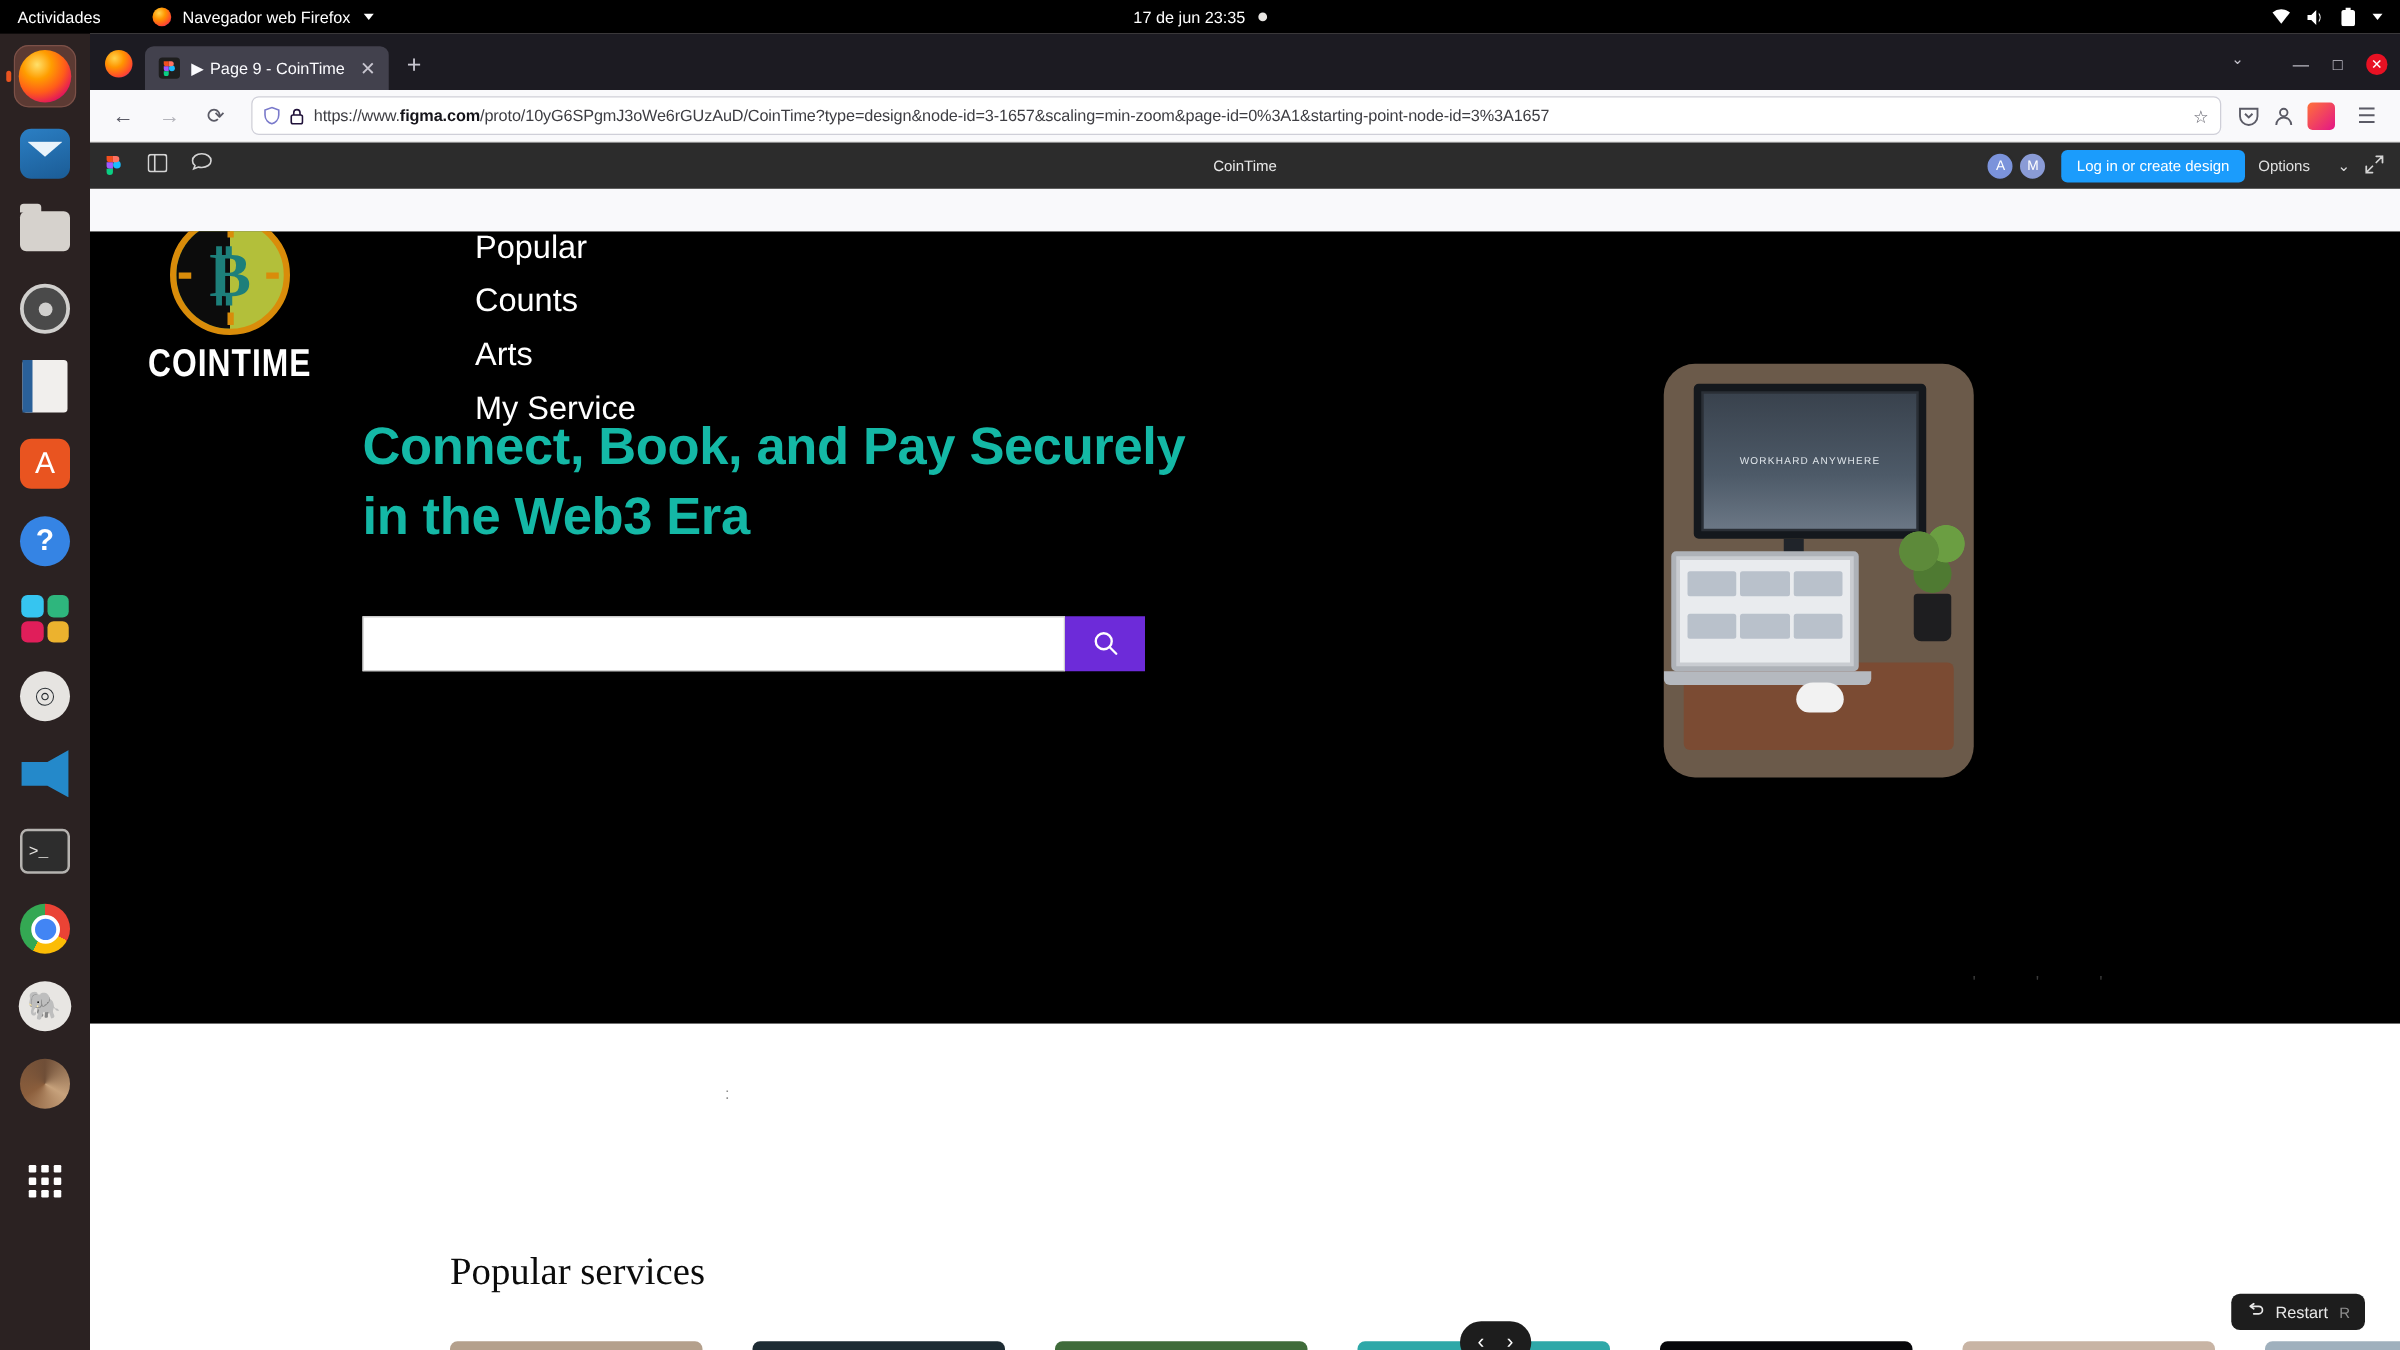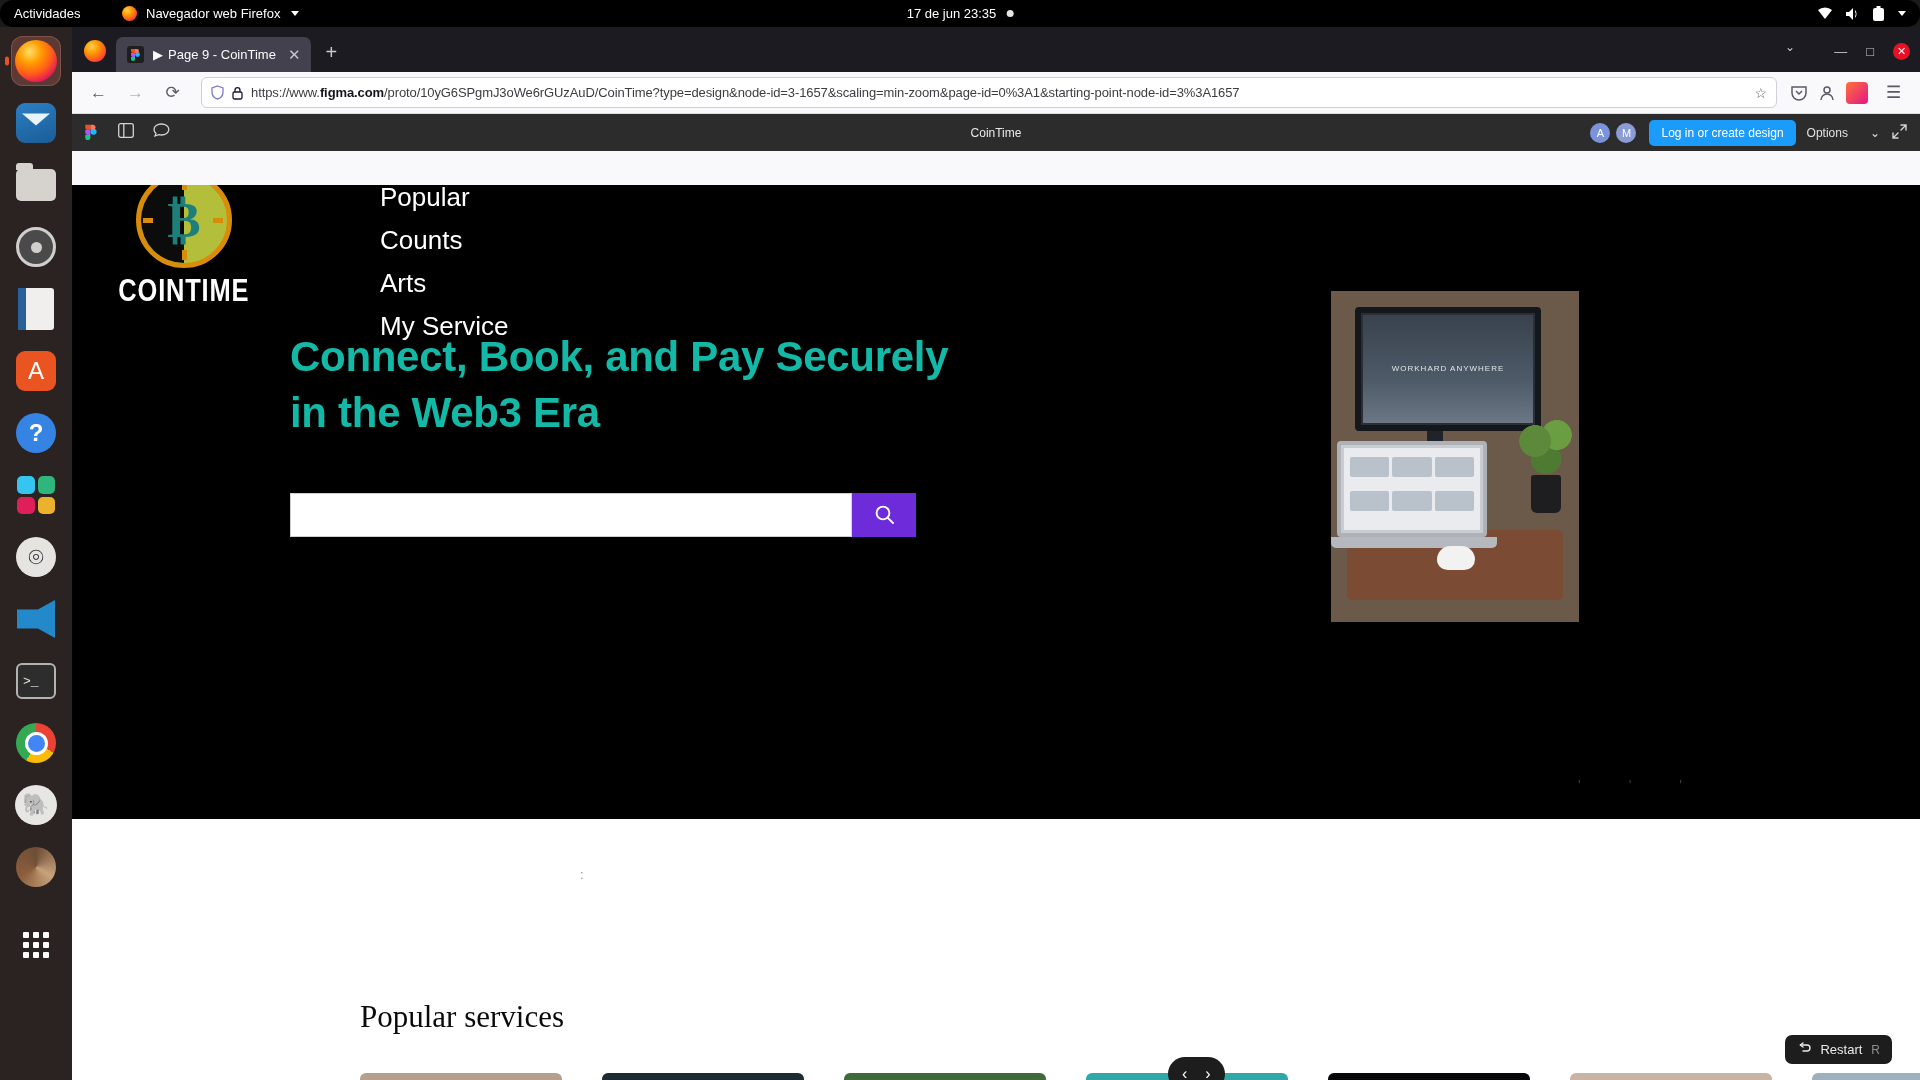--- a/index.html
+++ b/index.html
@@ -1,20 +1,20 @@
 <!DOCTYPE html>
 <html><head>
 <meta charset="utf-8">
 <style>
   * { margin:0; padding:0; box-sizing:border-box; }
   html,body { width:1920px; height:1080px; overflow:hidden; font-family:"Liberation Sans", sans-serif; }
   body { background:#1c1b1b; }
 
   
-  .gnome-bar { position:absolute; top:0; left:0; width:1920px; height:27px; background:#000000; display:flex; align-items:center; color:#ffffff; font-size:13px;border-radius:13px; }
+  .gnome-bar { position:absolute; top:0; left:0; width:1920px; height:27px; background:#000000; display:flex; align-items:center; color:#ffffff; font-size:13px; }
   .gnome-activities { margin-left:14px; font-size:13px; color:#ffffff; }
   .gnome-app { position:absolute; left:122px; display:flex; align-items:center; gap:9px; }
   .ff-mini { width:15px; height:15px; border-radius:50%; background:radial-gradient(circle at 35% 30%, #ffd34d 0%, #ff9500 35%, #ff4b2b 70%, #b5179e 100%); position:relative; }
   .gnome-app-label { font-size:13px; }
   .caret-down { width:0;height:0;border-left:4px solid transparent;border-right:4px solid transparent;border-top:5px solid #fff; margin-left:2px; }
   .gnome-clock { position:absolute; left:50%; transform:translateX(-50%); display:flex; align-items:center; gap:10px; font-size:13px; }
   .rec-dot { width:7px;height:7px;border-radius:50%;background:#e8e6e3; }
   .gnome-right { position:absolute; right:14px; display:flex; align-items:center; gap:12px; }
   .ic { fill:#ffffff; }
 
@@ -93,21 +93,21 @@
   .menu-item { color:#ffffff; font-size:26px; padding:0 22px; white-space:nowrap; font-weight:400; }
   .wallet-btn { margin-left:auto; margin-right:56px; background:#1b9cfc; color:#ffffff; height:60px; border-radius:30px; display:flex; align-items:center; gap:16px; padding:0 34px; font-size:25px; font-weight:700; }
   .wallet-ic { width:34px;height:27px;border-radius:5px;background:#ffffff;position:relative;display:flex;align-items:center;justify-content:center;}
   .wallet-ic::after{content:"";width:11px;height:11px;border-radius:50%;border:3px solid #1b9cfc;}
   .hero-body { display:flex; padding:0 52px; }
   .hero-left { width:1000px; padding-left:166px; padding-top:34px; }
   .hero-title { color:#14b8a6; font-size:42px; font-weight:700; line-height:1.33; letter-spacing:-0.3px; }
   .search-row { margin-top:52px; display:flex; width:626px; height:44px; }
   .search-input { flex:1; background:#ffffff; border:1px solid #d0d0d0; }
   .search-go { width:64px; background:#6d2bd9; display:flex; align-items:center; justify-content:center; }
-  .hero-img { position:absolute; right:341px; top:106px; width:248px; height:331px; overflow:hidden; background:#6b5a4a; }
+  .hero-img { position:absolute; right:341px; top:106px; width:248px; height:331px; overflow:hidden; background:#6b5a4a;border-radius:25px; }
   .monitor { position:absolute; left:24px; top:16px; width:186px; height:124px; background:#2a2f36; border:6px solid #14181d; border-radius:4px; }
   .monitor .scr { position:absolute; inset:2px; background:linear-gradient(180deg,#39424d 0%,#4d5a68 60%,#6b7785 100%); display:flex; align-items:center; justify-content:center; color:#dfe5ea; font-size:8px; letter-spacing:1px; text-align:center; line-height:1.5; }
   .mon-stand { position:absolute; left:96px; top:140px; width:16px; height:26px; background:#20242a; }
   .laptop { position:absolute; left:6px; top:150px; width:150px; height:96px; background:#c9ccd1; border:4px solid #aeb2b8; border-radius:4px; }
   .laptop .lscr { position:absolute; inset:3px; background:#e9ebee; display:grid; grid-template-columns:repeat(3,1fr); gap:3px; padding:9px 6px; }
   .laptop .lscr i { display:block; background:#b9c1cb; border-radius:2px; height:20px; }
   .laptop-base { position:absolute; left:0px; top:246px; width:166px; height:11px; background:#b5b9bf; border-radius:0 0 5px 5px; }
   .plant { position:absolute; right:6px; top:126px; width:54px; height:96px; }
   .plant .leaves { position:absolute; top:0; left:0; width:54px; height:60px; background:radial-gradient(circle at 30% 40%, #5d8a3a 0 30%, transparent 31%), radial-gradient(circle at 70% 30%, #6b9e42 0 26%, transparent 27%), radial-gradient(circle at 50% 70%, #4f7a32 0 30%, transparent 31%); }
   .plant .pot { position:absolute; bottom:0; left:12px; width:30px; height:38px; background:#1e1e20; border-radius:3px 3px 6px 6px; }

